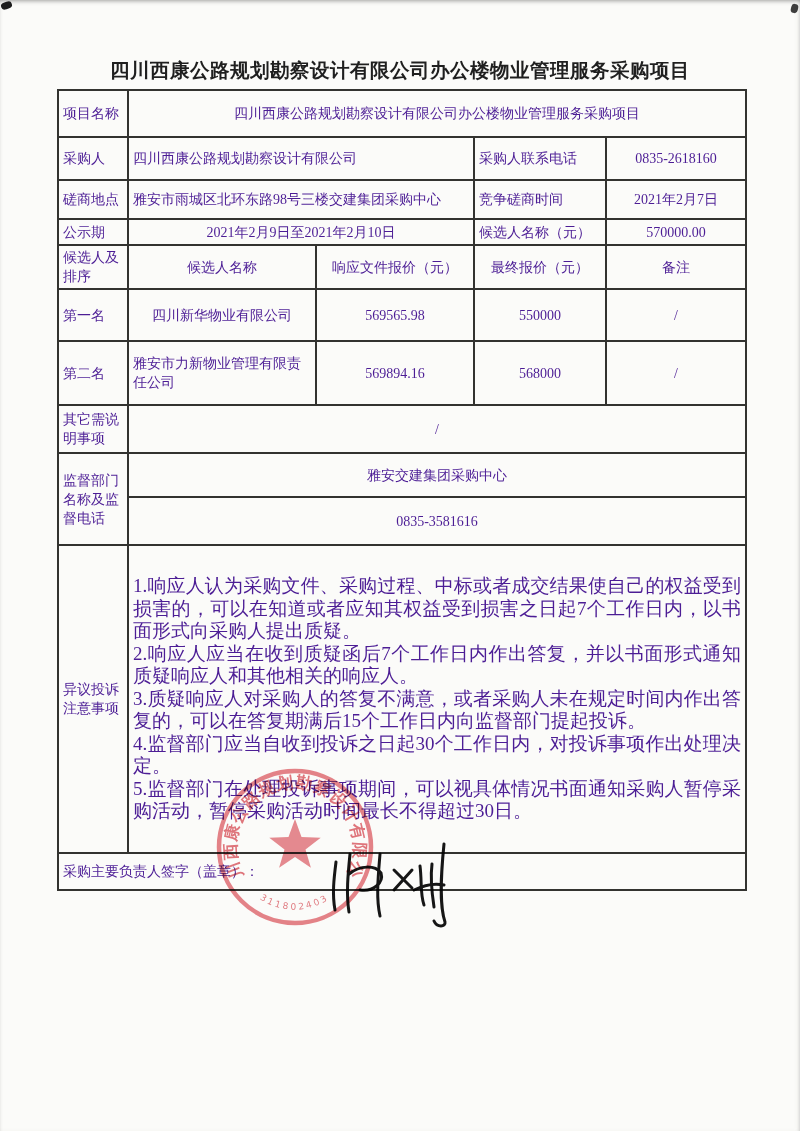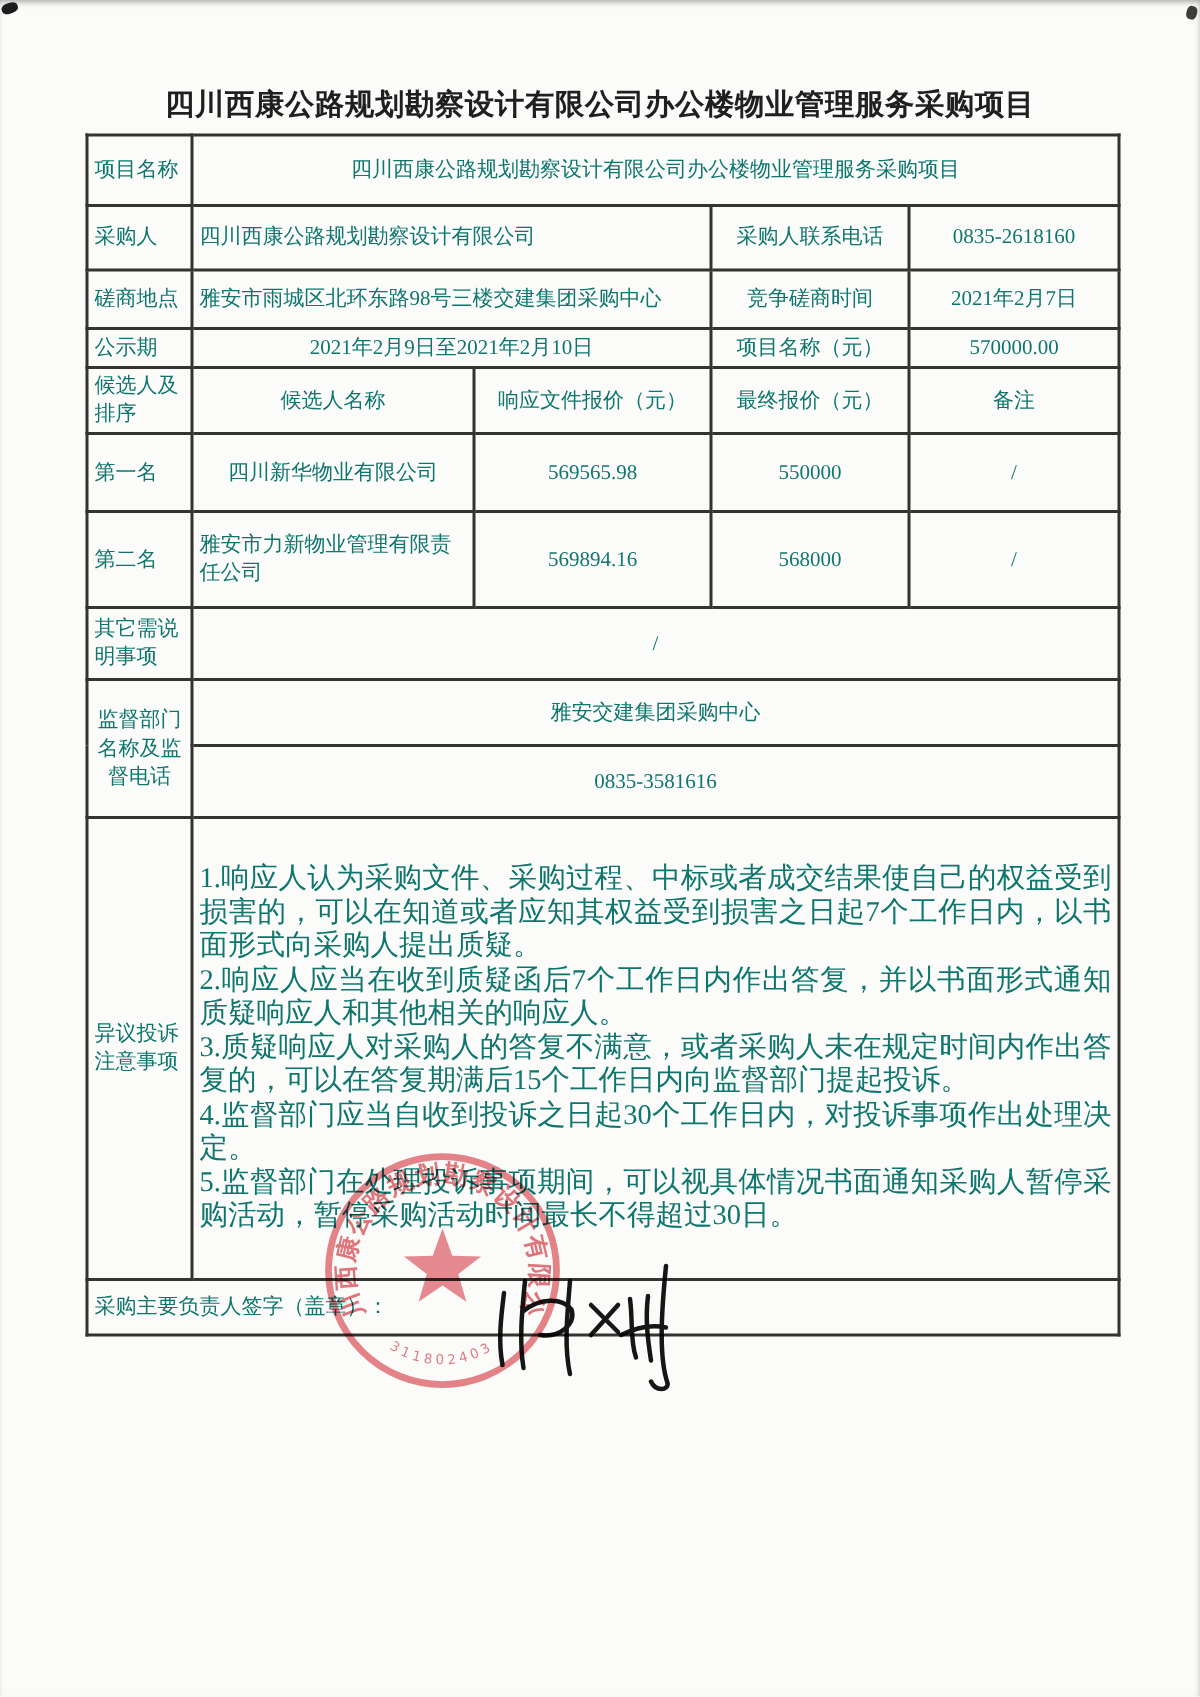--- a/index.html
+++ b/index.html
@@ -32,39 +32,39 @@
     letter-spacing: .5px;
     color: #1f1f1f;
   }
 
   table.main {
     margin-left: 57px;
     width: 688px;
     border-collapse: collapse;
     table-layout: fixed;
     font-size: 14px;
-    color: #0f766e;
+    color: #4c1d95;
   }
   table.main td {
     border: 2px solid #333330;
     vertical-align: middle;
     padding: 2px 4px;
     line-height: 19px;
     word-break: break-all;
   }
   col.c1 { width: 70px; } col.c2 { width: 188px; } col.c3 { width: 158px; }
   col.c4 { width: 132px; } col.c5 { width: 140px; }
 
   tr.r1  { height: 47px; } tr.r2  { height: 43px; } tr.r3  { height: 39px; }
   tr.r4  { height: 26px; } tr.r5  { height: 40px; padding-left: 40px; } tr.r6  { height: 52px; margin-top: 21px; }
   tr.r7  { height: 64px; } tr.r8  { height: 48px; } tr.r9a { height: 44px; }
   tr.r9b { height: 48px; } tr.r10 { height: 308px; } tr.r11 { height: 37px; }
 
   td.lbl   { text-align: left; padding: 2px 3px; }
-  td.clbl  { text-align: center; padding: 2px 3px; }
+  td.clbl  { padding: 2px 3px; }
   td.ctr   { text-align: center; }
   td.lft   { text-align: left; padding-left: 6px; }
   td.objection-cell { vertical-align: top; padding: 5px 8px 4px 8px; }
   .objection-item { text-align: justify; line-height: 22.5px; font-size: 19px; }
 
   .overlay { position: absolute; pointer-events: none; }
   .stamp-svg { left: 210px; top: 762px; z-index: 5; mix-blend-mode: multiply; opacity: .92; }
   .sign-svg  { left: 322px; top: 836px; z-index: 6; mix-blend-mode: multiply; }
 </style>
 </head>
@@ -101,21 +101,21 @@
     <tr class="r3">
       <td class="lbl">磋商地点</td>
       <td class="lft" colspan="2">雅安市雨城区北环东路98号三楼交建集团采购中心</td>
       <td class="clbl">竞争磋商时间</td>
       <td class="ctr">2021年2月7日</td>
     </tr>
 
     <tr class="r4">
       <td class="lbl">公示期</td>
       <td class="ctr" colspan="2">2021年2月9日至2021年2月10日</td>
-      <td class="clbl">项目名称（元）</td>
+      <td class="clbl">候选人名称（元）</td>
       <td class="ctr">570000.00</td>
     </tr>
 
     <tr class="r5">
       <td class="lbl">候选人及排序</td>
       <td class="ctr">候选人名称</td>
       <td class="ctr">响应文件报价（元）</td>
       <td class="ctr">最终报价（元）</td>
       <td class="ctr">备注</td>
     </tr>

